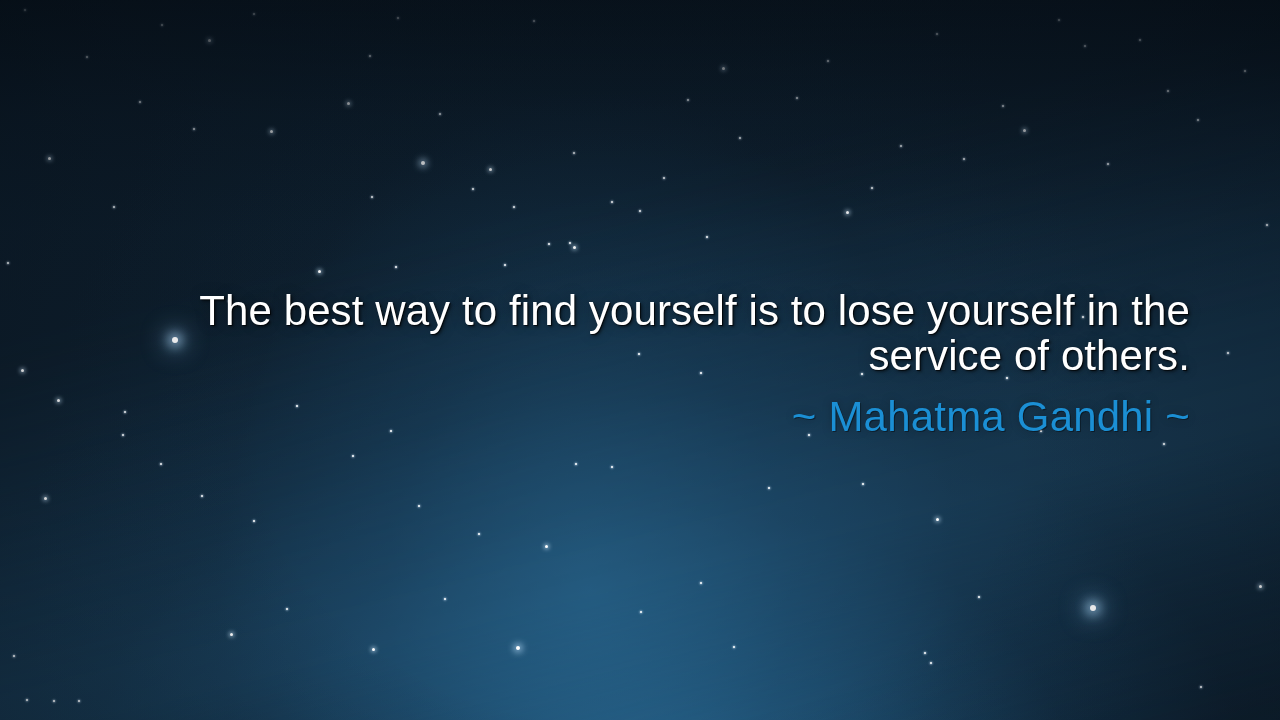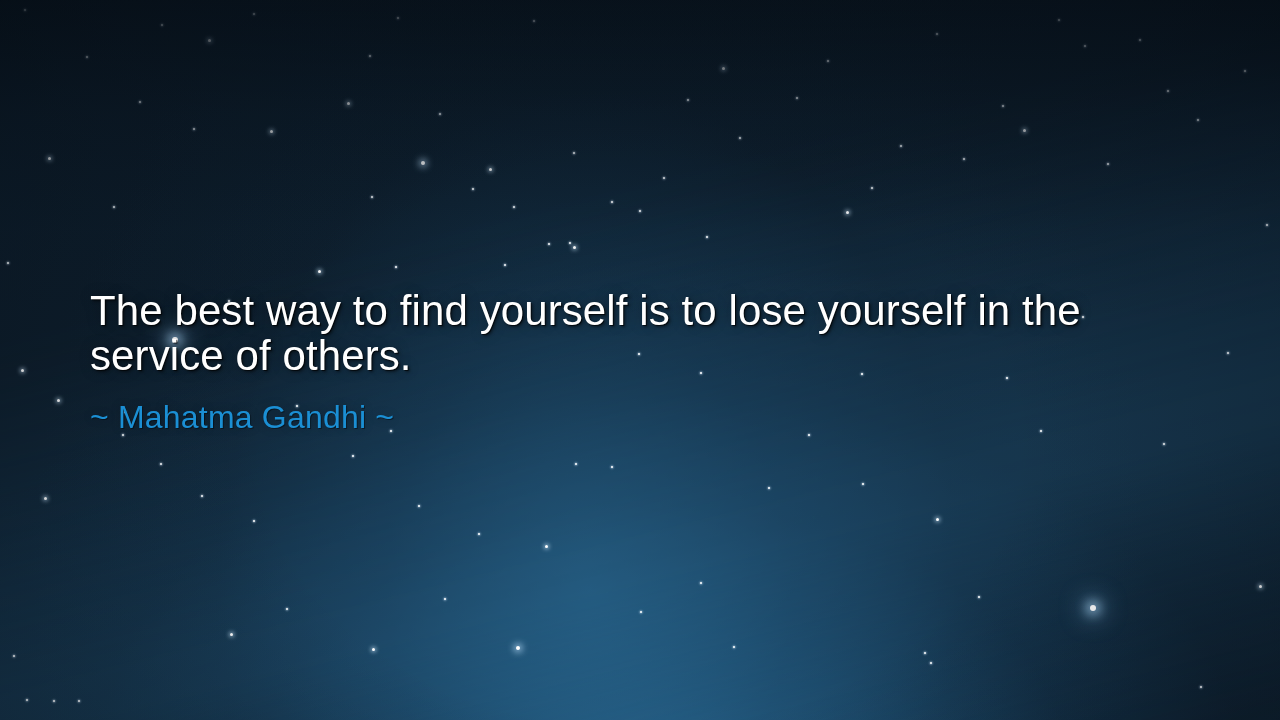--- a/index.html
+++ b/index.html
@@ -148,21 +148,21 @@
   .star.s3 { width: 4px;  height: 4px;  box-shadow: 0 0 7px 2px   rgba(190,226,255,0.85); }
   .star.s4 { width: 6px;  height: 6px;  box-shadow: 0 0 12px 3.5px rgba(178,222,255,0.90),
                                                     0 0 24px 8px   rgba(140,200,245,0.40); }
 
   
   .quote-block {
     position: absolute;
     left: 0;
     right: 0;
     top: 288px;
-    text-align: left;
+    text-align: right;
     padding: 0 90px;
     box-sizing: border-box;
   }
 
   .quote-text {
     margin: 0;
     color: #ffffff;
     font-size: 42px;
     line-height: 45px;
     font-weight: 400;
@@ -170,21 +170,21 @@
     text-shadow:
       1px 1px 0 rgba(0,0,0,0.62),
       2px 2px 3px rgba(0,0,0,0.50),
       0 0 14px rgba(0,0,0,0.30);
     white-space: pre-wrap;
   }
 
   .quote-author {
     margin: 20px 0 0 0;
     color: #1b8fd4;
-    font-size: 32px;
+    font-size: 42px;
     line-height: 38px;
     font-weight: 400;
     letter-spacing: 0.2px;
     text-shadow:
       1px 1px 0 rgba(0,0,0,0.40),
       0 0 10px rgba(0,0,0,0.26);
   }
 </style>
 </head>
 <body>

